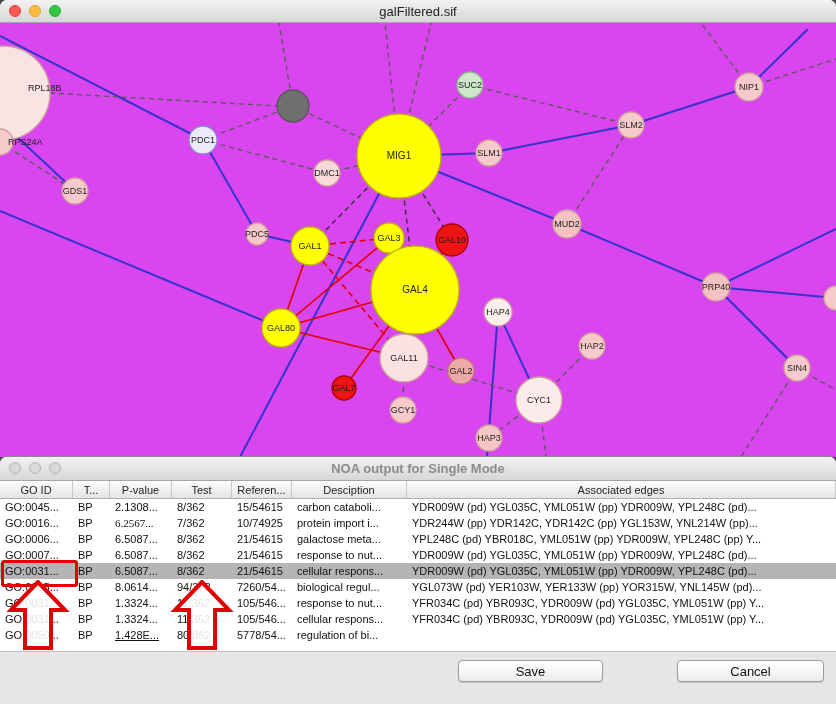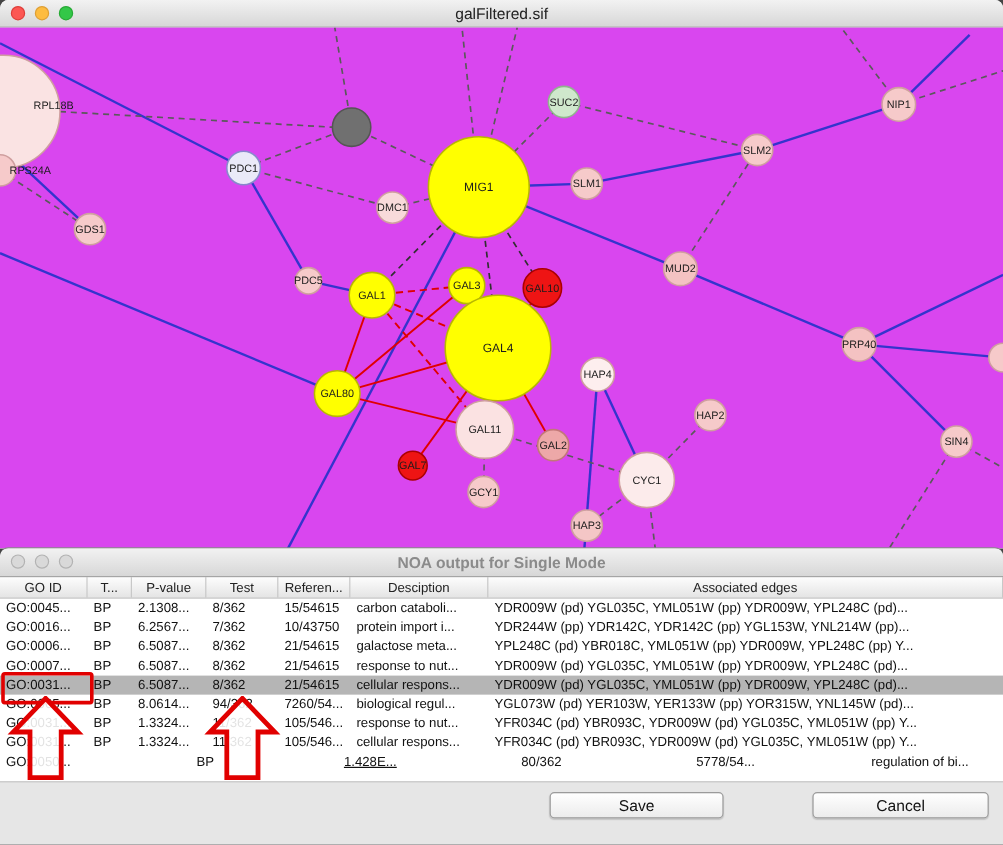--- a/index.html
+++ b/index.html
@@ -20,21 +20,21 @@
   .title.dim{color:#8b8b8b;font-weight:bold;}
 
   
   .canvas{position:absolute;top:23px;left:0;width:836px;height:434px;background:#d946ef;}
   .canvas svg{display:block;}
 
   
   .table-header{display:flex;height:17px;background:linear-gradient(#fdfdfd,#e4e4e4);border-bottom:1px solid #b0b0b0;}
   .th{box-sizing:border-box;border-right:1px solid #c8c8c8;font-size:11px;color:#222;display:flex;align-items:center;justify-content:center;overflow:hidden;white-space:nowrap;flex:none;}
   .table-body{background:#fff;}
-  .tr{display:flex;height:16px;background:#fff;justify-content:space-between;}
+  .tr{display:flex;height:16px;background:#fff;}
   .tr.selected{background:#b5b5b5;}
   .td{box-sizing:border-box;padding:1px 3px 0 5px;font-size:11px;color:#111;overflow:hidden;white-space:nowrap;flex:none;line-height:15px;}
 
   
   .button-bar{position:absolute;left:0;bottom:0;width:836px;height:52px;background:#e6e6e6;border-top:1px solid #c6c6c6;}
   .btn{position:absolute;top:8px;height:22px;border:1px solid #9b9b9b;border-radius:4px;background:linear-gradient(#ffffff,#ececec);font-size:13px;color:#111;display:flex;align-items:center;justify-content:center;box-sizing:border-box;font-family:"Liberation Sans",sans-serif;box-shadow:0 1px 1px rgba(0,0,0,.15);}
   .btn.save{left:458px;width:145px;}
   .btn.cancel{left:677px;width:147px;}
 
   
@@ -254,23 +254,23 @@
           <div class="td" style="width: 37px;">BP</div>
           <div class="td" style="width: 62px;">2.1308...</div>
           <div class="td" style="width: 60px;">8/362</div>
           <div class="td" style="width: 60px;">15/54615</div>
           <div class="td" style="width: 115px;">carbon cataboli...</div>
           <div class="td" style="width: 429px;">YDR009W (pd) YGL035C, YML051W (pp) YDR009W, YPL248C (pd)...</div>
         </div>
         <div class="tr">
           <div class="td" style="width: 73px;">GO:0016...</div>
           <div class="td" style="width: 37px;">BP</div>
-          <div class="td" style="width: 62px;">6.2567...</div>
+          <div class="td" style="width: 62px; font-family: Liberation Serif, serif;">6.2567...</div>
           <div class="td" style="width: 60px;">7/362</div>
-          <div class="td" style="width: 60px;">10/43750</div>
+          <div class="td" style="width: 60px;">10/74925</div>
           <div class="td" style="width: 115px;">protein import i...</div>
           <div class="td" style="width: 429px;">YDR244W (pp) YDR142C, YDR142C (pp) YGL153W, YNL214W (pp)...</div>
         </div>
         <div class="tr">
           <div class="td" style="width: 73px;">GO:0006...</div>
           <div class="td" style="width: 37px;">BP</div>
           <div class="td" style="width: 62px;">6.5087...</div>
           <div class="td" style="width: 60px;">8/362</div>
           <div class="td" style="width: 60px;">21/54615</div>
           <div class="td" style="width: 115px;">galactose meta...</div>

